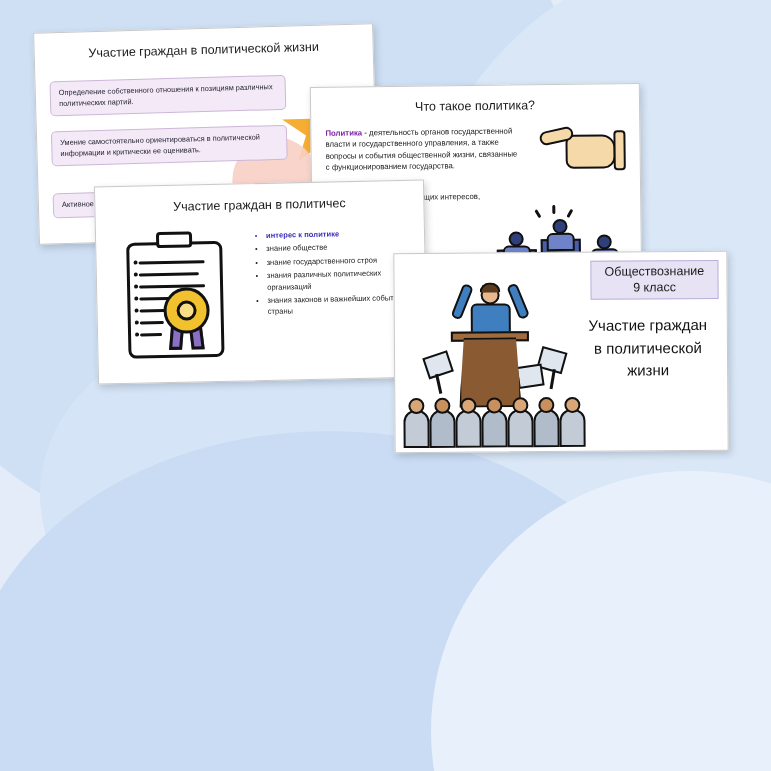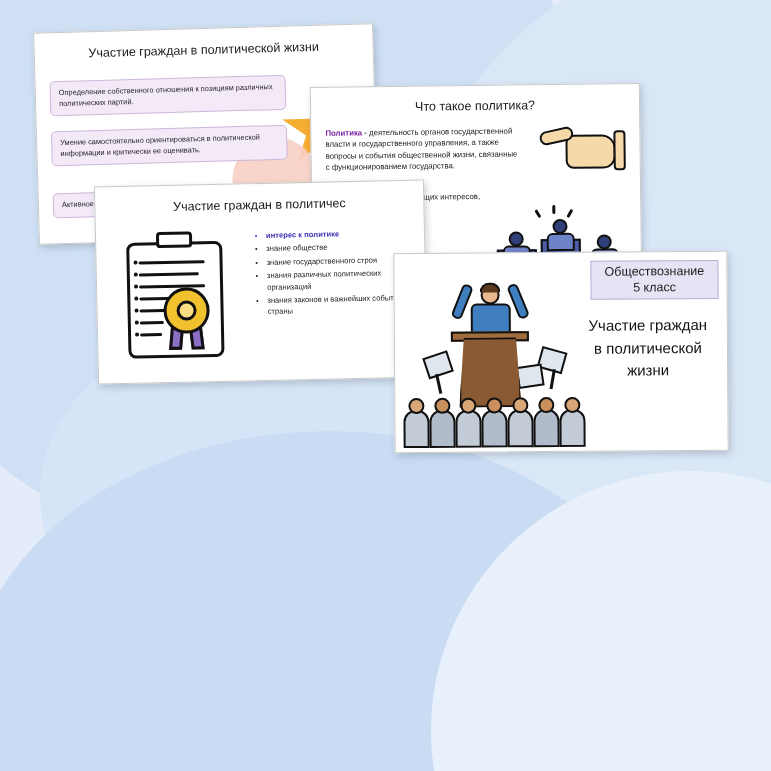--- a/index.html
+++ b/index.html
@@ -573,21 +573,21 @@
       <li>знание государственного строя</li>
       <li>знания различных политических организаций</li>
       <li>знания законов и важнейших событий страны</li>
     </ul>
   </div>
 </div>
 
 <div class="slide" id="slide4">
   <div class="s4-badge">
     <div>Обществознание</div>
-    <div>5 класс</div>
+    <div>9 класс</div>
   </div>
   <div class="s4-title">Участие граждан в политической жизни</div>
 
   <div class="crowd">
 
     <div class="cr-sign" style="left:24px; top:92px; transform:rotate(-18deg);"></div>
     <div class="cr-stick" style="left:36px; top:112px; transform:rotate(-12deg);"></div>
     <div class="cr-sign" style="left:138px; top:88px; transform:rotate(16deg);"></div>
     <div class="cr-stick" style="left:150px; top:108px; transform:rotate(10deg);"></div>
     <div class="cr-sign" style="left:116px; top:104px; transform:rotate(-8deg);"></div>

